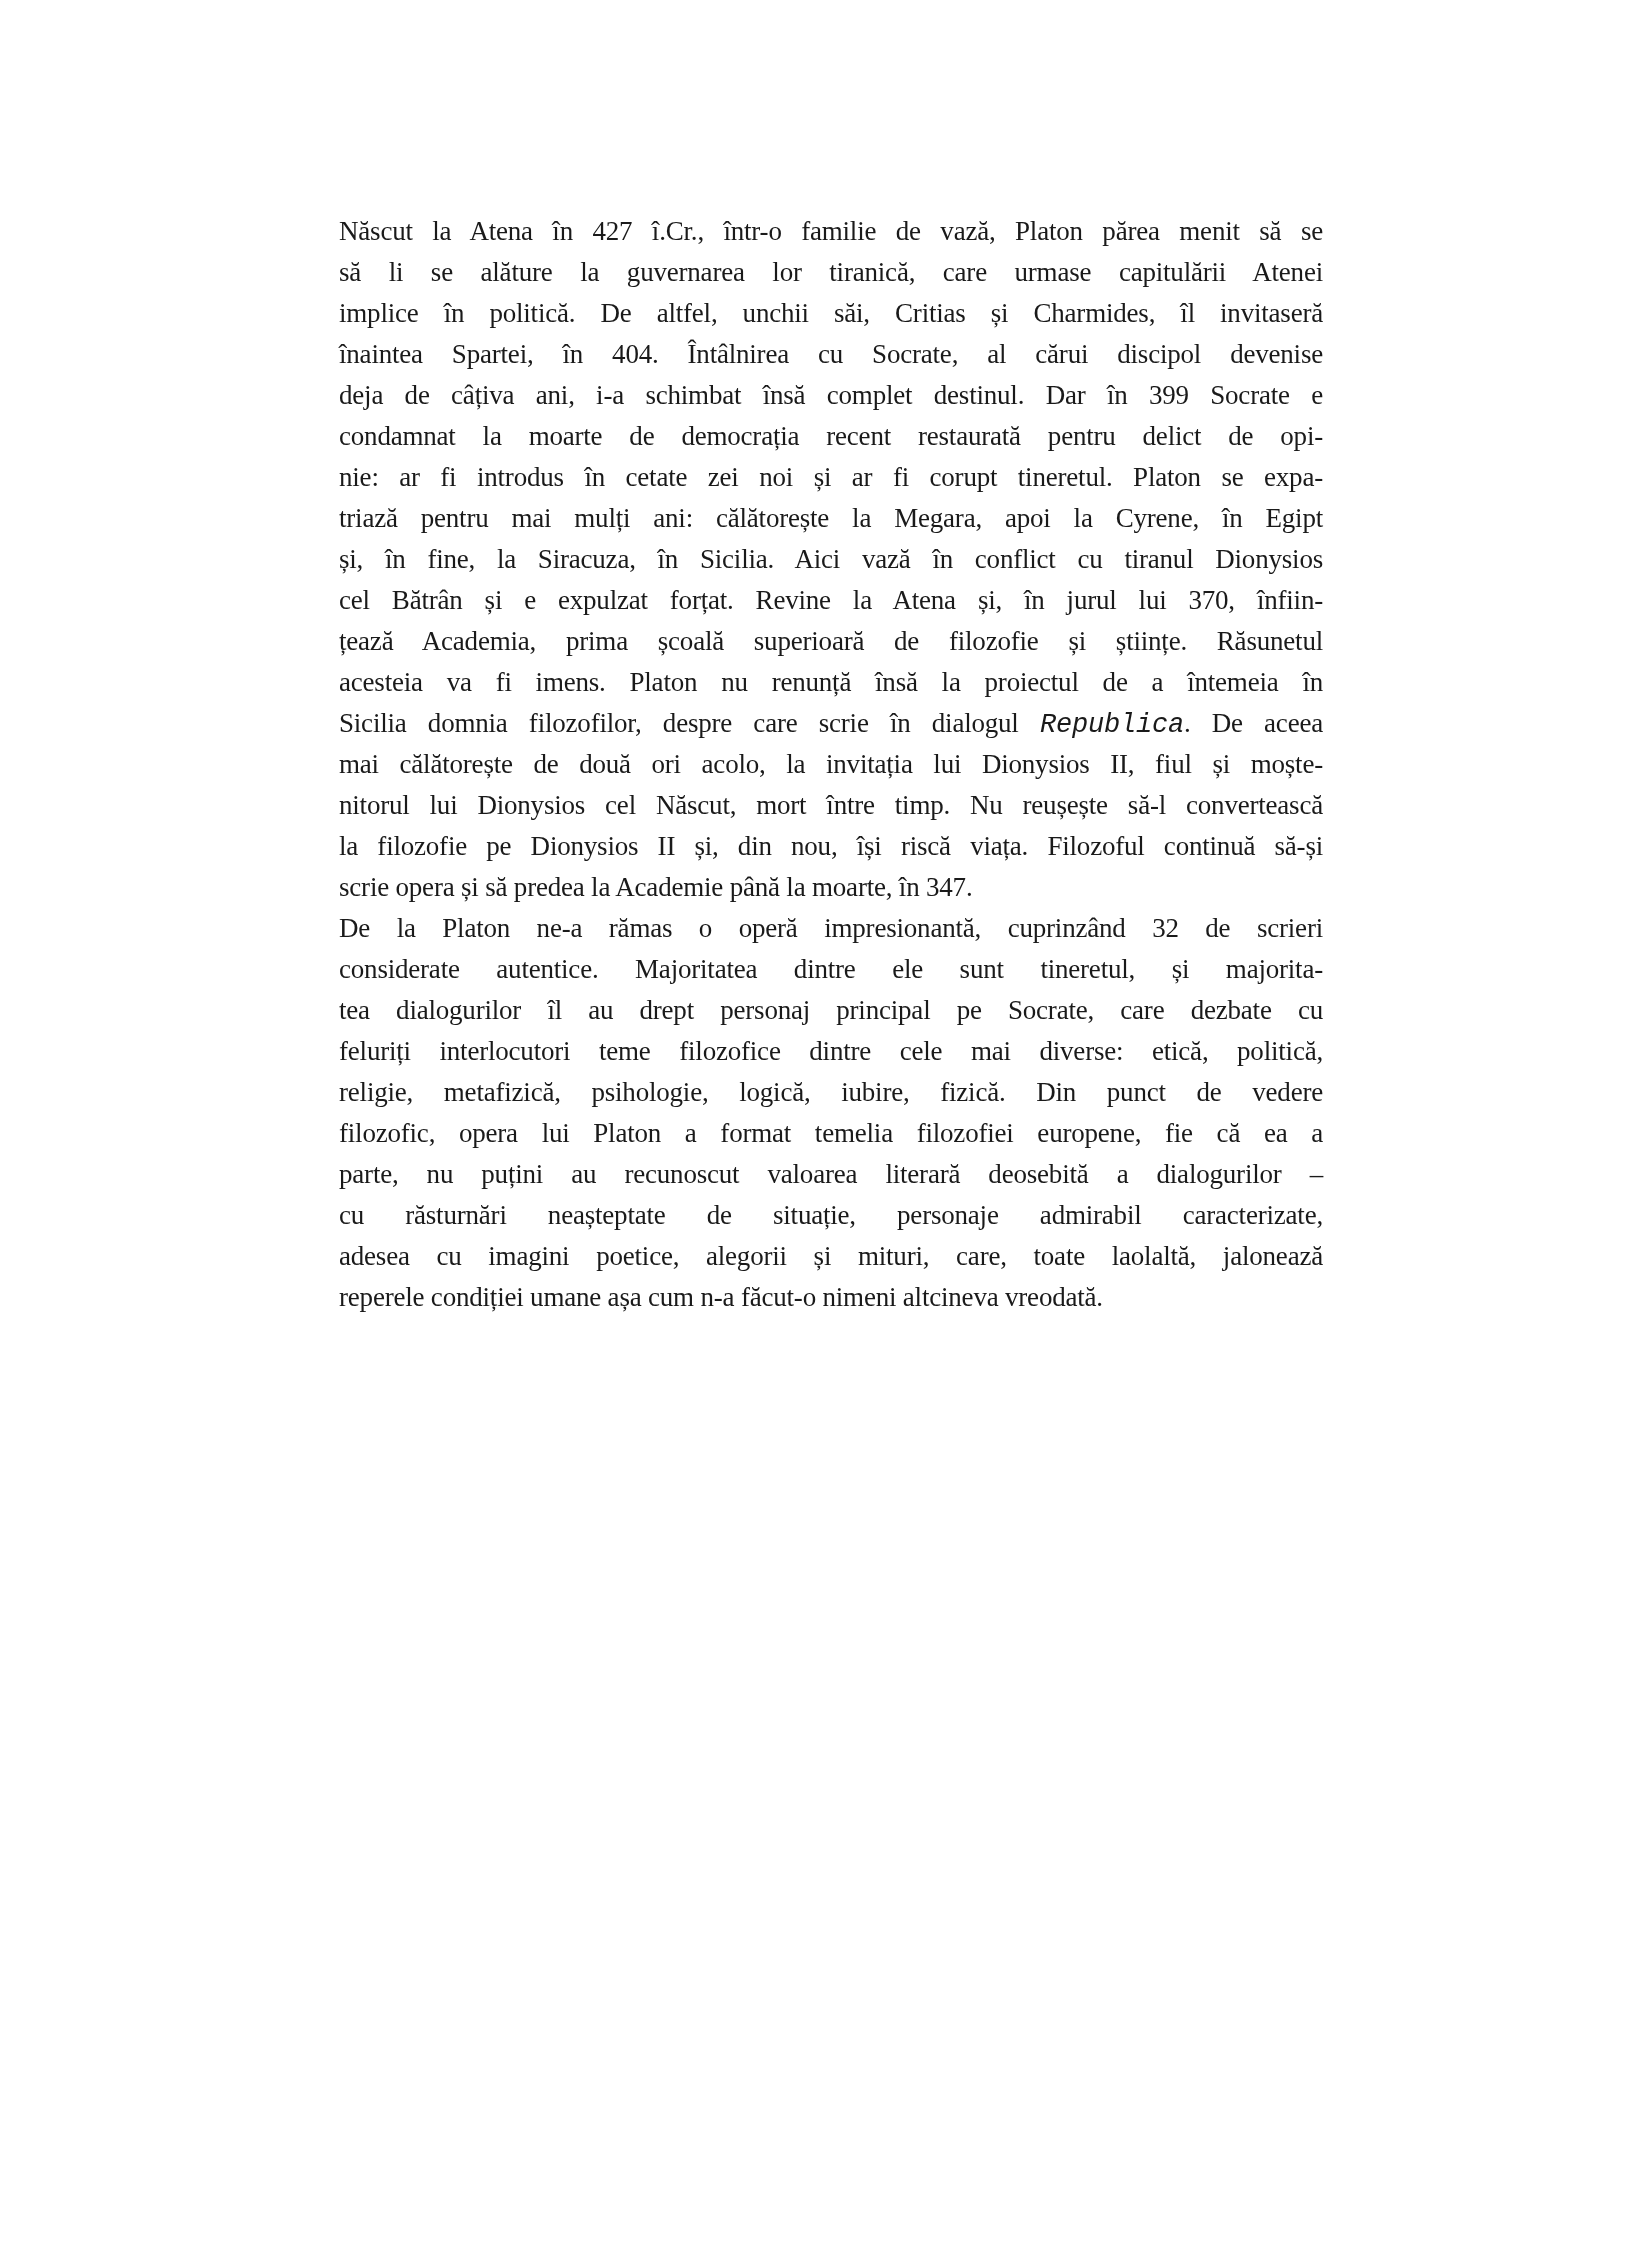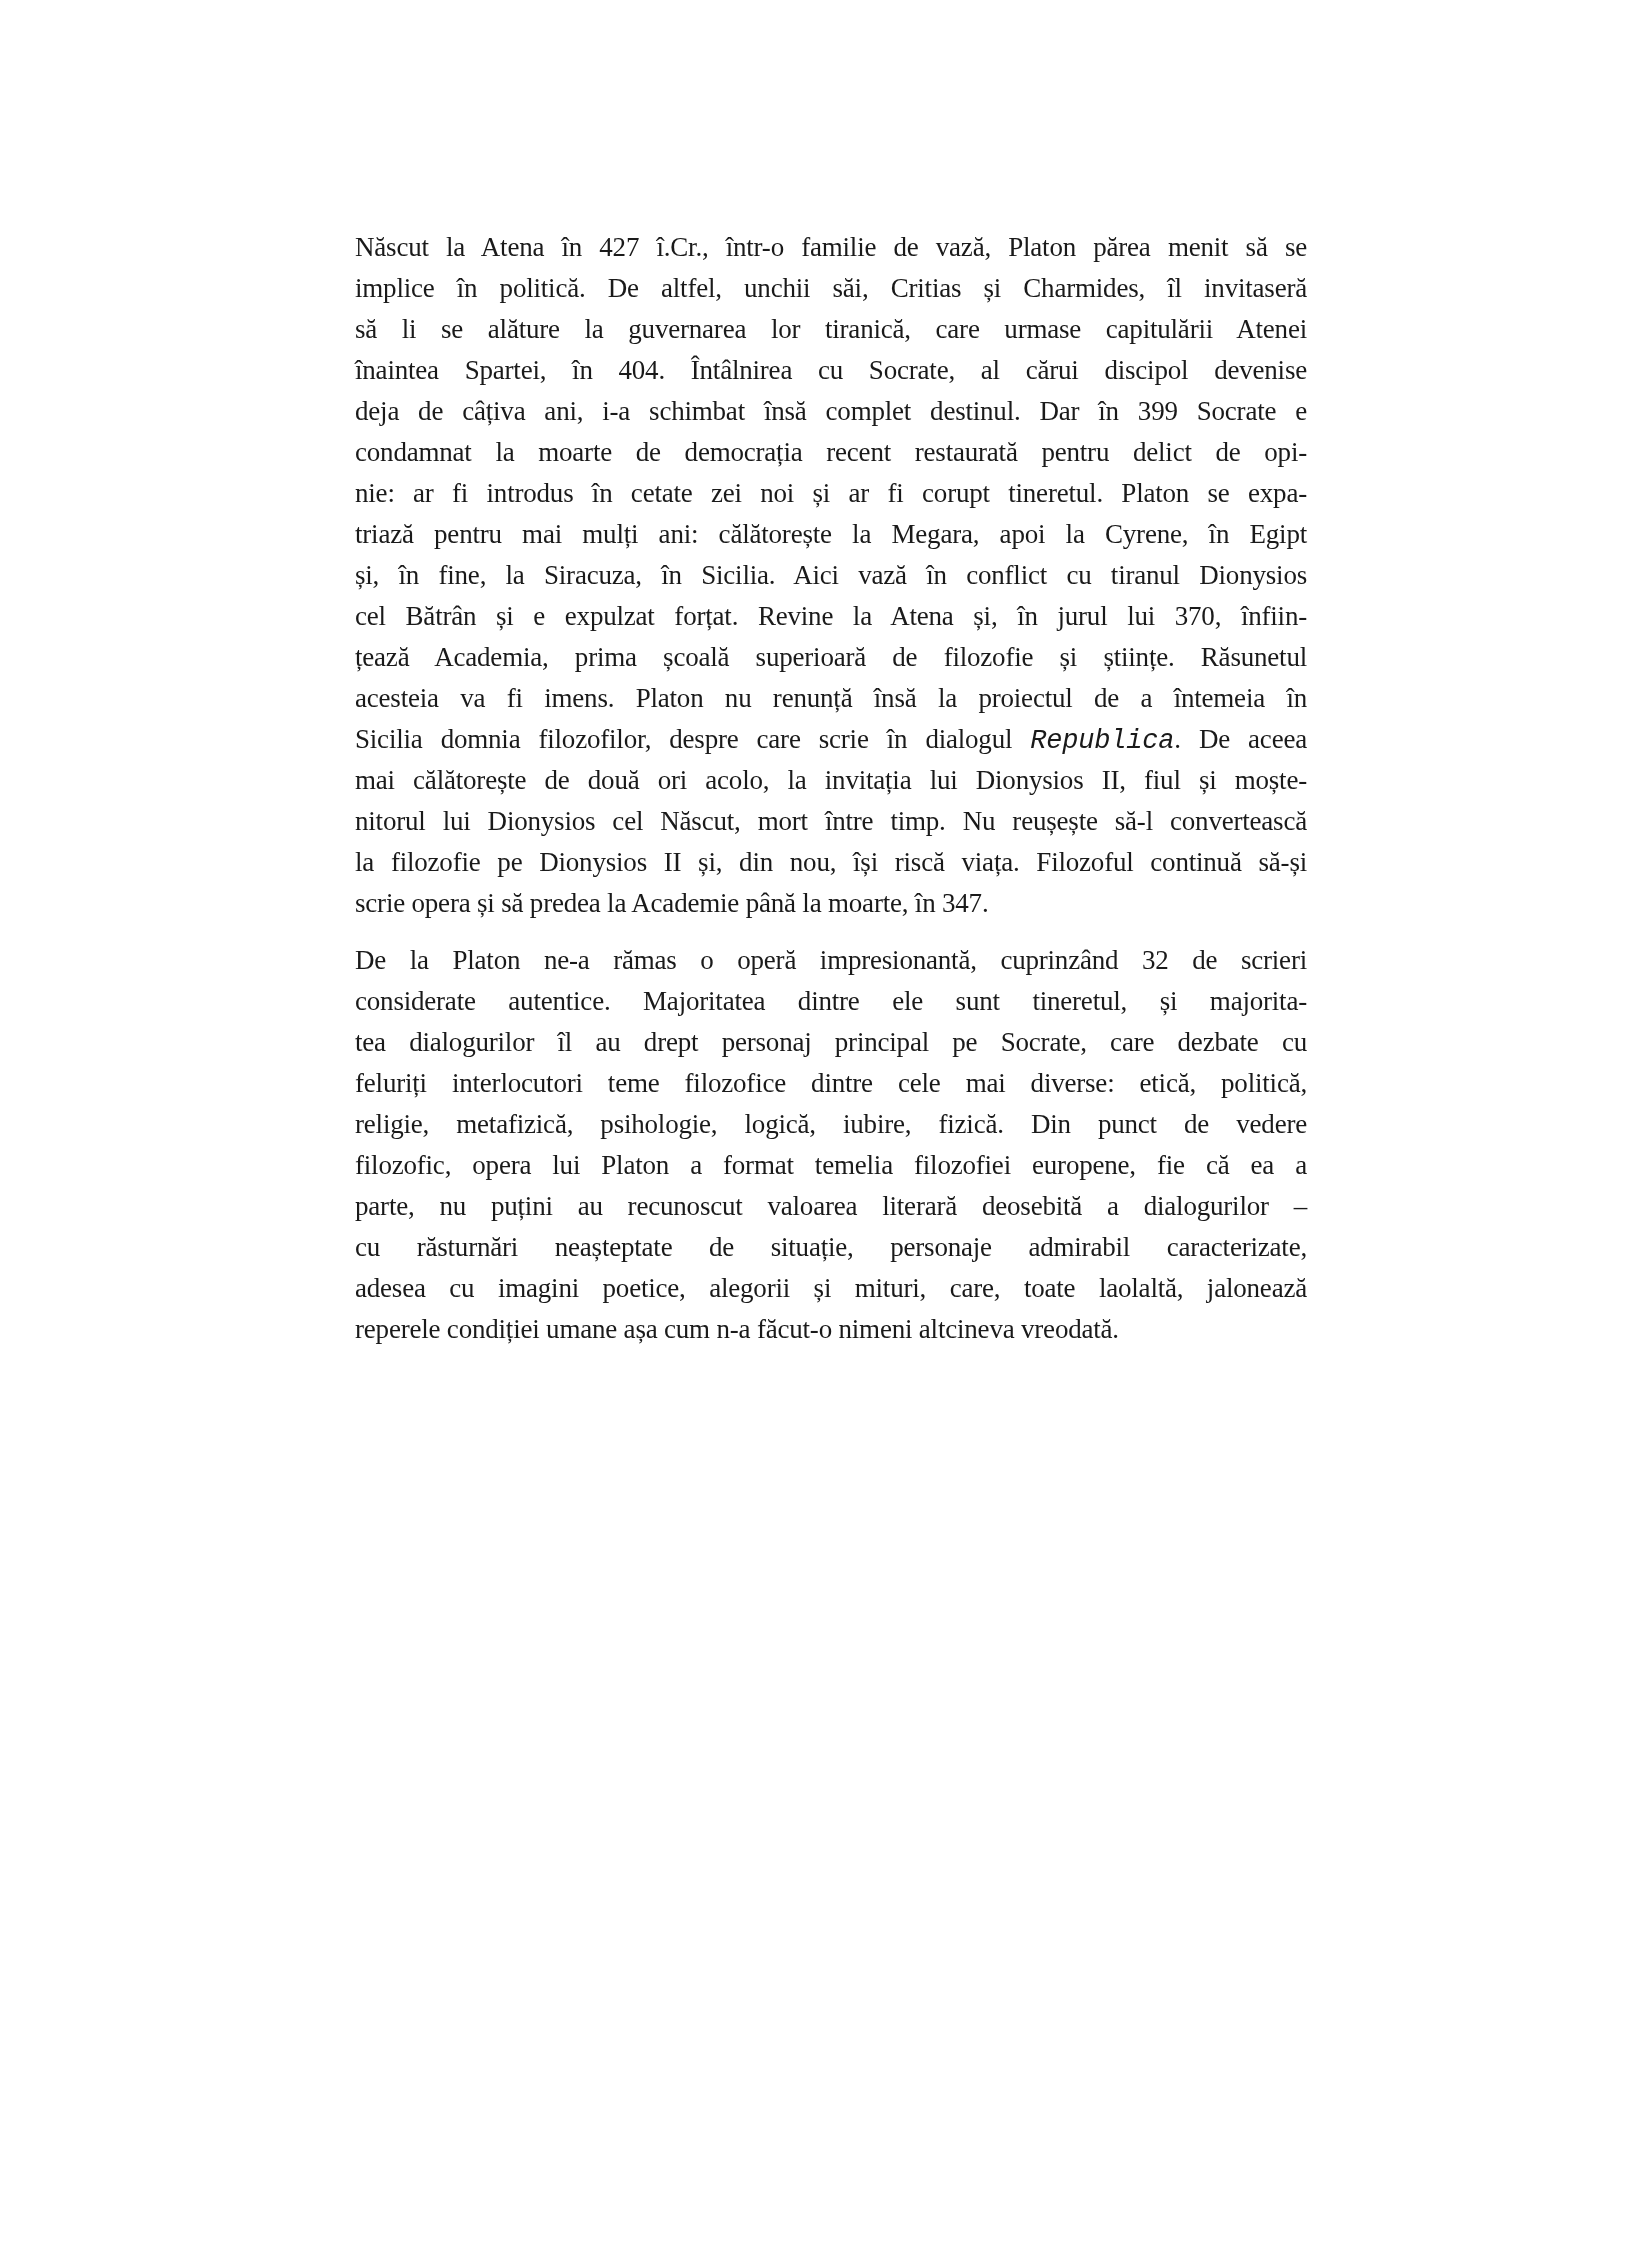--- a/index.html
+++ b/index.html
@@ -18,21 +18,21 @@
   }
   .text-block {
     position: absolute;
     left: 339px;
     top: 211px;
     width: 984px;
     font-size: 27px;
     letter-spacing: -0.2px;
   }
   .paragraph {
-    margin: 16px;
+    margin: 0;
     padding: 0;
   }
   .line {
     height: 41px;
     line-height: 41px;
     text-align: justify;
     text-align-last: justify;
     white-space: normal;
     overflow: visible;
   }
@@ -44,22 +44,22 @@
     font-family: Liberation Mono, monospace;
   }
 </style>
 </head>
 <body>
 
 <div class="page" style="background: rgb(255, 255, 255);">
   <div class="text-block" style="color: rgb(26, 26, 26);">
       <div class="paragraph">
         <div class="line">Născut la Atena în 427 î.Cr., într-o familie de vază, Platon părea menit să se</div>
+        <div class="line">să li se alăture la guvernarea lor tiranică, care urmase capitulării Atenei</div>
         <div class="line">implice în politică. De altfel, unchii săi, Critias și Charmides, îl invitaseră</div>
-        <div class="line">să li se alăture la guvernarea lor tiranică, care urmase capitulării Atenei</div>
         <div class="line">înaintea Spartei, în 404. Întâlnirea cu Socrate, al cărui discipol devenise</div>
         <div class="line">deja de câțiva ani, i-a schimbat însă complet destinul. Dar în 399 Socrate e</div>
         <div class="line">condamnat la moarte de democrația recent restaurată pentru delict de opi-</div>
         <div class="line">nie: ar fi introdus în cetate zei noi și ar fi corupt tineretul. Platon se expa-</div>
         <div class="line">triază pentru mai mulți ani: călătorește la Megara, apoi la Cyrene, în Egipt</div>
         <div class="line">și, în fine, la Siracuza, în Sicilia. Aici vază în conflict cu tiranul Dionysios</div>
         <div class="line">cel Bătrân și e expulzat forțat. Revine la Atena și, în jurul lui 370, înfiin-</div>
         <div class="line">țează Academia, prima școală superioară de filozofie și științe. Răsunetul</div>
         <div class="line">acesteia va fi imens. Platon nu renunță însă la proiectul de a întemeia în</div>
         <div class="line">Sicilia domnia filozofilor, despre care scrie în dialogul <i>Republica</i>. De aceea</div>

